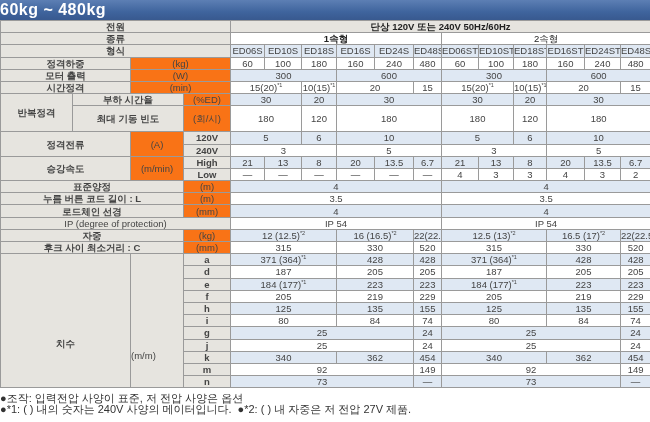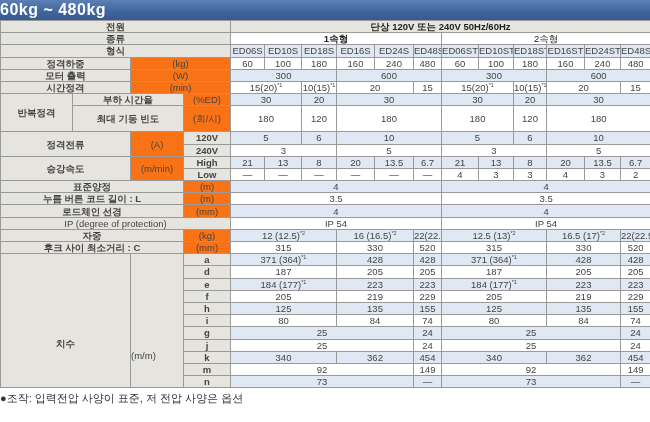--- a/index.html
+++ b/index.html
@@ -361,14 +361,16 @@
     <td class="blue">—</td>
   </tr>
 </tbody>
   </table>
 
 <div class="footnotes">
   <div class="fn-row">
     <span class="fn">●조작: 입력전압 사양이 표준, 저 전압 사양은 옵션</span>
   </div>
   <div class="fn-row">
+    <span class="fn">●*1: (  ) 내의 숫자는 240V 사양의 메이터입니다.</span>
+    <span class="fn">●*2: (  ) 내 자중은 저 전압 27V 제품.</span>
   </div>
 </div>
 
 </body></html>

